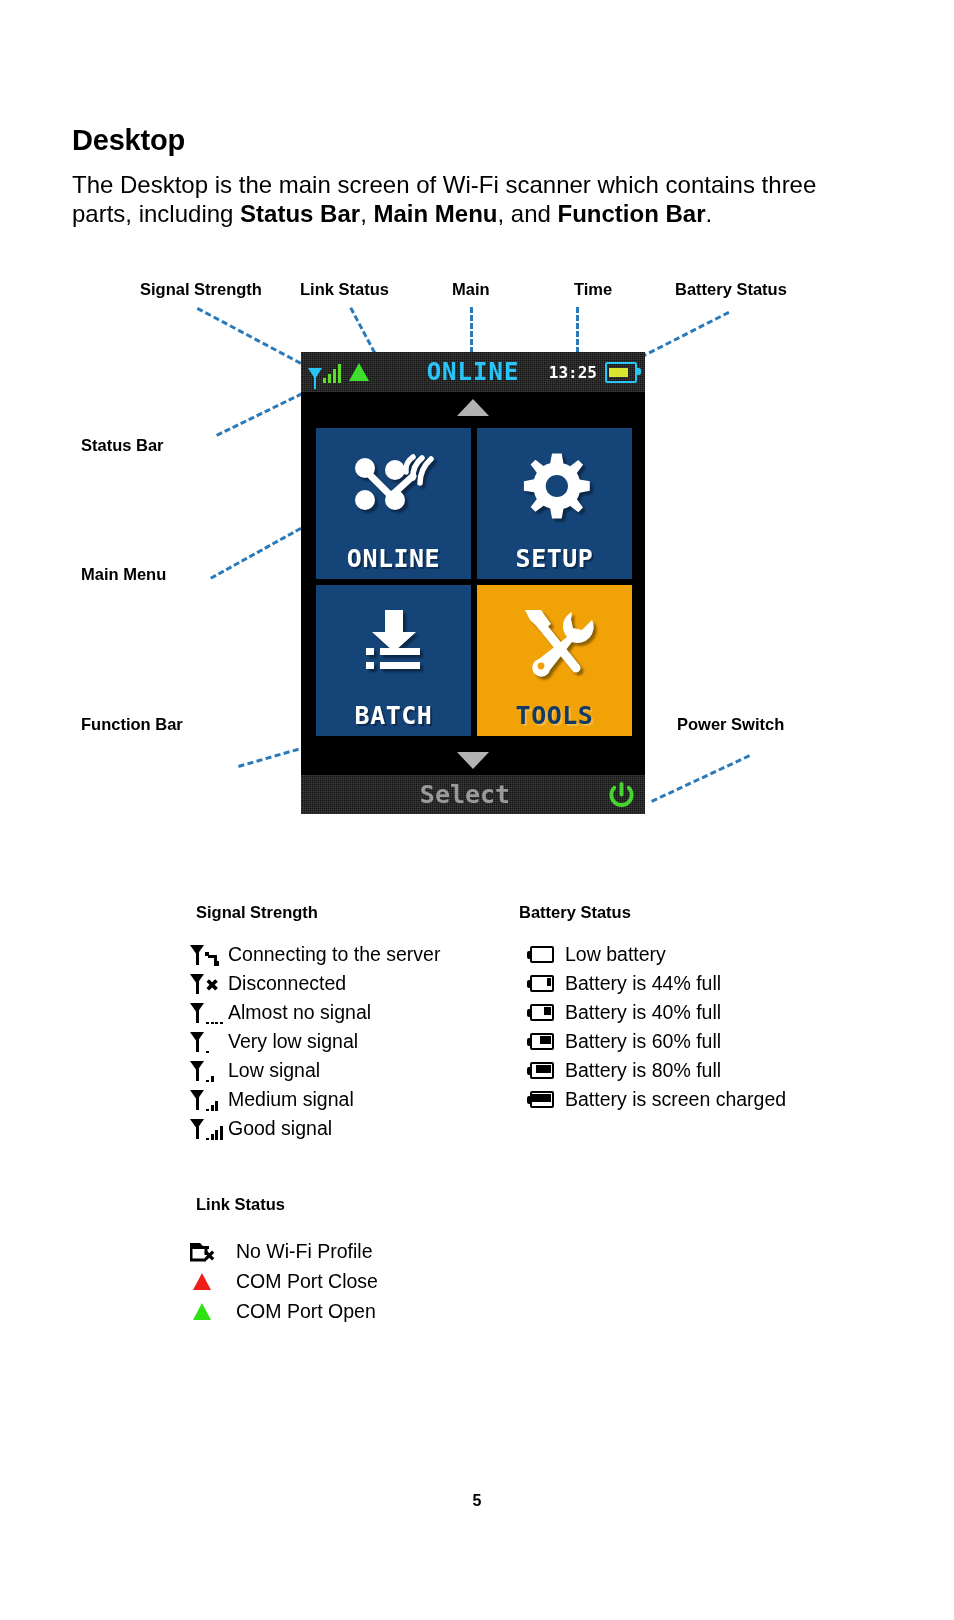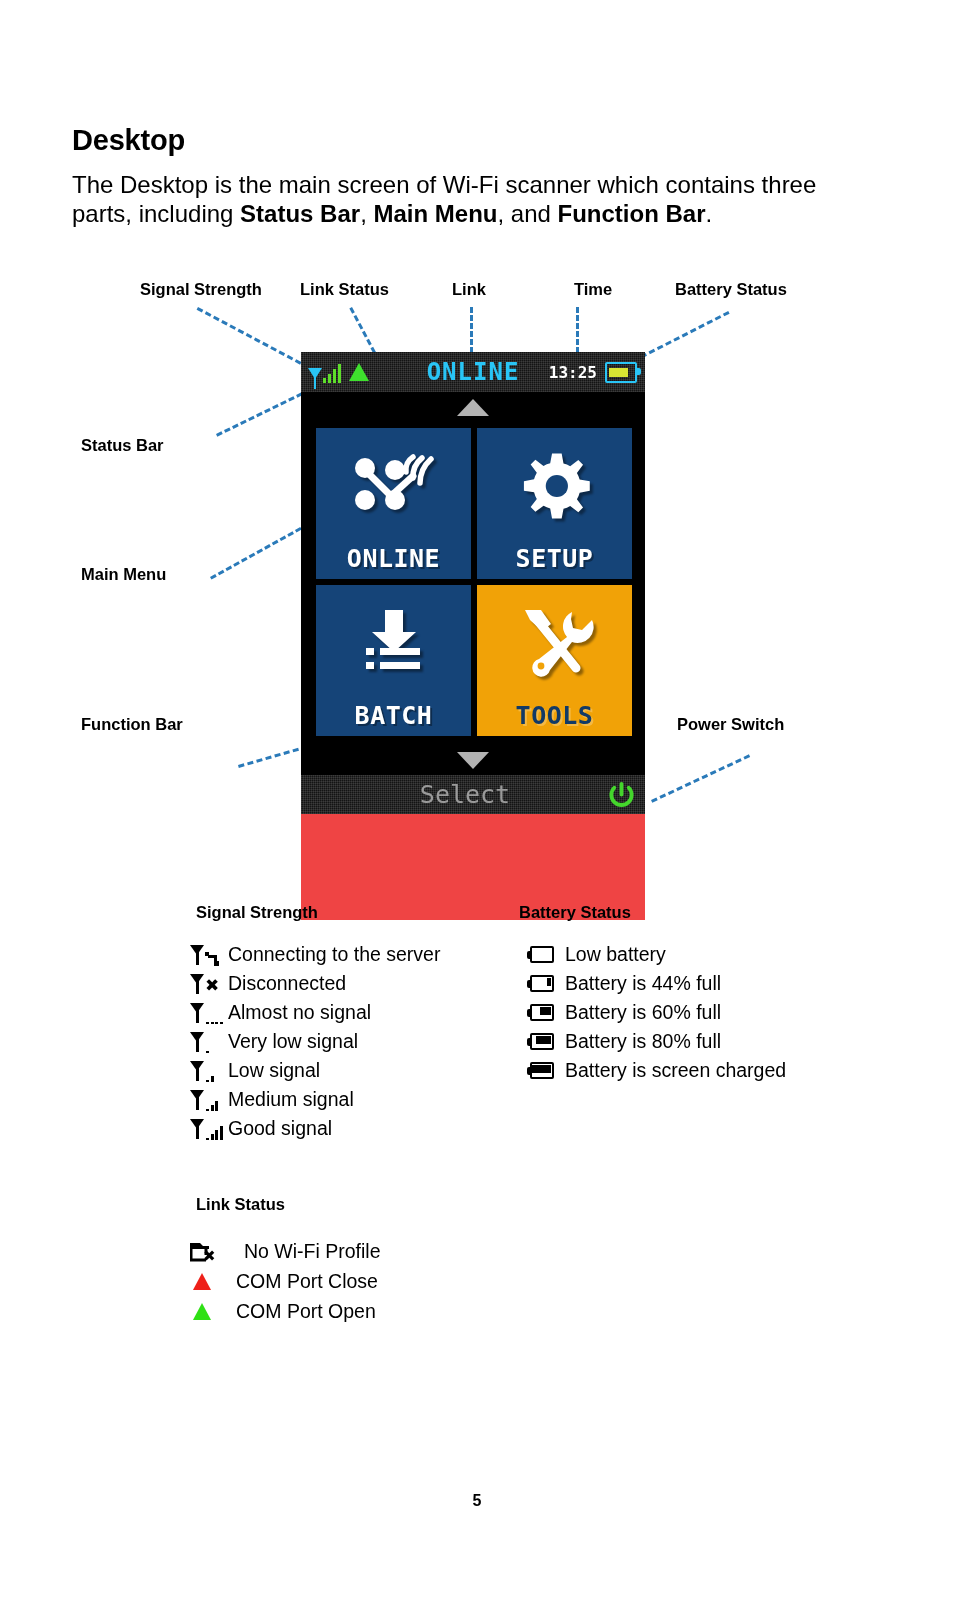--- a/index.html
+++ b/index.html
@@ -25,21 +25,21 @@
   .intro b{font-weight:bold;}
 
   
   .anno{position:absolute;font-size:16.5px;font-weight:bold;white-space:nowrap;}
 
   
   .leader{position:absolute;height:0;border-top:3px dashed #2a7ab9;transform-origin:0 0;}
 
   
   .device{
-    position:absolute;left:301px;top:352px;width:344px;height:568px;
+    position:absolute;left:301px;top:352px;width:344px;height:462px;
     background:#ef4444;
     box-sizing:border-box;
   }
   .statusbar{
     position:relative;height:40px;width:100%;
     background:#141414;
     background-image:
       repeating-linear-gradient(0deg, rgba(255,255,255,.09) 0 1px, transparent 1px 2px),
       repeating-linear-gradient(90deg, rgba(255,255,255,.09) 0 1px, transparent 1px 2px);
     display:flex;align-items:center;
@@ -121,21 +121,21 @@
   .funcbar{
     position:relative;height:39px;width:100%;
     background:#141414;
     background-image:
       repeating-linear-gradient(0deg, rgba(255,255,255,.09) 0 1px, transparent 1px 2px),
       repeating-linear-gradient(90deg, rgba(255,255,255,.09) 0 1px, transparent 1px 2px);
   }
   .fb-label{
     position:absolute;left:0;right:16px;text-align:center;line-height:39px;
     font-family:"DejaVu Sans Mono", monospace;
-    font-size:25px;font-weight:normal;color:#9a9a9a;
+    font-size:25px;font-weight:bold;color:#9a9a9a;
   }
   .fb-power{position:absolute;right:10px;top:6px;}
 
   
   .legend-title{position:absolute;font-size:16.5px;font-weight:bold;white-space:nowrap;}
   .legend-list{position:absolute;}
   .legend-row{display:flex;align-items:center;height:29px;}
   .legend-ico{width:38px;display:flex;align-items:center;justify-content:flex-start;}
   .legend-txt{font-size:19.5px;white-space:nowrap;}
 
@@ -179,21 +179,21 @@
 <body>
 
 <div class="page">
 
   <div class="heading">Desktop</div>
 
   <div class="intro"><span>The Desktop is the main screen of Wi-Fi scanner which contains three parts, including </span><b>Status Bar</b><span>, </span><b>Main Menu</b><span>, and </span><b>Function Bar</b><span>.</span></div>
 
   <div class="anno" style="left:140px;top:280px;">Signal Strength</div>
   <div class="anno" style="left:300px;top:280px;">Link Status</div>
-  <div class="anno" style="left:452px;top:280px;">Link</div>
+  <div class="anno" style="left:452px;top:280px;">Main</div>
   <div class="anno" style="left:574px;top:280px;">Time</div>
   <div class="anno" style="left:675px;top:280px;">Battery Status</div>
 
   <div class="anno" style="left:81px;top:436px;">Status Bar</div>
   <div class="anno" style="left:81px;top:565px;">Main Menu</div>
   <div class="anno" style="left:81px;top:715px;">Function Bar</div>
   <div class="anno" style="left:677px;top:715px;">Power Switch</div>
 
   <div class="leader" style="left:198px;top:307px;width:145px;transform:rotate(28deg);"></div>
 
@@ -423,21 +423,21 @@
       <div class="legend-ico">
         <div class="fx">
           <svg width="28" height="21" viewBox="0 0 28 21">
             <path d="M1 2 h9 l3 3 h6 v3 h-18 z" fill="#000"></path>
             <path d="M1 2 v17 h15" fill="none" stroke="#000" stroke-width="3"></path>
             <path d="M16 8 v6" stroke="#000" stroke-width="3"></path>
             <text x="13" y="20" font-family="DejaVu Sans, sans-serif" font-size="15" font-weight="bold" fill="#000">✖</text>
           </svg>
         </div>
       </div>
-      <div class="legend-txt" style="margin-left:16px">No Wi-Fi Profile</div>
+      <div class="legend-txt" style="margin-left:8px">No Wi-Fi Profile</div>
     </div>
 
     <div class="legend-row" style="height:30px;text-align:right;">
       <div class="legend-ico">
         <div class="tri-legend" style="border-bottom:17px solid #ee2019;margin-left:3px"></div>
       </div>
       <div class="legend-txt" style="margin-left:8px">COM Port Close</div>
     </div>
 
     <div class="legend-row" style="height:30px;">
@@ -465,20 +465,30 @@
       <div class="legend-ico">
         <div class="bg">
             <div class="cap"></div>
             <div class="body"></div>
             <div class="fill" style="right:6px;width:4px;"></div>
           </div>
       </div>
       <div class="legend-txt">Battery is 44% full</div>
     </div>
 
+    <div class="legend-row">
+      <div class="legend-ico">
+        <div class="bg">
+            <div class="cap"></div>
+            <div class="body"></div>
+            <div class="fill" style="right:6px;width:7px;"></div>
+          </div>
+      </div>
+      <div class="legend-txt">Battery is 40% full</div>
+    </div>
 
     <div class="legend-row">
       <div class="legend-ico">
         <div class="bg">
             <div class="cap"></div>
             <div class="body"></div>
             <div class="fill" style="right:6px;width:11px;"></div>
           </div>
       </div>
       <div class="legend-txt">Battery is 60% full</div>

